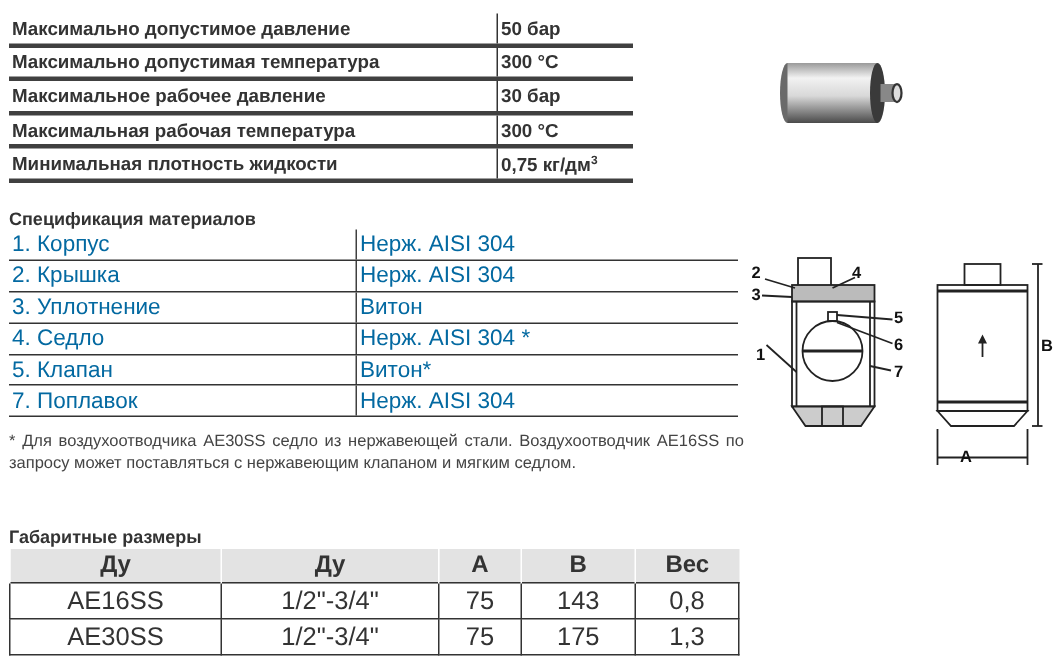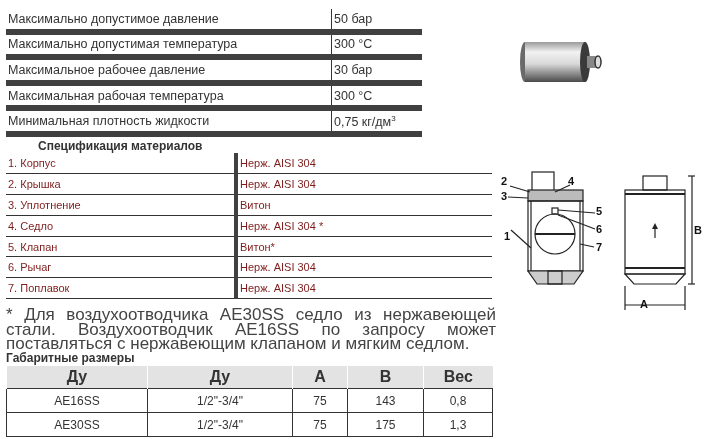--- a/index.html
+++ b/index.html
@@ -5,55 +5,55 @@
   html, body { margin: 0; padding: 0; background: #ffffff; }
   body {
     width: 706px; height: 439px; position: relative; overflow: hidden;
     font-family: "Liberation Sans", sans-serif; color: #333333; font-size: 12px;
   }
   .params {
     position: absolute; left: 6px; top: 9px; width: 416px;
     border-collapse: collapse;
   }
   .params td {
-    height: 19.6px; padding: 0 2px; border-bottom: 6px solid #404040; font-size: 12.5px;
-    color: #333; white-space: nowrap;
+    height: 19.6px; padding: 0 2px; border-bottom: 3px solid #404040; font-size: 12.5px;
+    color: #333; white-space: nowrap; font-weight: bold;
   }
   .params td.v { border-left: 1px solid #333; width: 86px; padding-left: 2px; }
   .params sup { font-size: 8px; }
 
   .section-title {
     position: absolute; left: 6px; font-weight: bold; font-size: 12px; color: #333;
   }
   .materials {
     position: absolute; left: 6px; top: 153px; width: 486px;
     border-collapse: collapse;
   }
   .materials td {
     height: 19.9px; padding: 0 2px; border-bottom: 1px solid #333;
-    font-size: 11px; color: #7f1d1d; white-space: nowrap;
-  }
-  .materials td.v { border-left: 4px solid #404040; width: 250px; }
+    font-size: 15px; color: #0369a1; white-space: nowrap;
+  }
+  .materials td.v { border-left: 1px solid #404040; width: 250px; }
 
   .note {
-    position: absolute; left: 6px; top: 308px; width: 490px;
-    font-size: 17px; line-height: 14.5px; color: #444; text-align: justify;
+    position: absolute; left: 6px; top: 287px; width: 490px;
+    font-size: 11px; line-height: 14.5px; color: #444; text-align: justify;
   }
 
   .dims {
     position: absolute; left: 6px; top: 366px; width: 487px;
     border-collapse: collapse;
   }
   .dims th {
     background: #e3e3e3; font-weight: bold; font-size: 16px; color: #333;
     height: 20px; border-left: 1px solid #fff; text-align: center;
   }
   .dims td {
     height: 21px; border: 1px solid #333; text-align: center;
-    font-size: 12px; color: #333;
+    font-size: 17px; color: #333;
   }
 
   .photo { position: absolute; left: 505px; top: 26px; width: 100px; height: 70px; }
   .diagram { position: absolute; left: 498px; top: 168px; width: 208px; height: 150px; }
 </style>
 </head>
 <body>
 
 <table class="params">
   <tbody>
@@ -73,21 +73,21 @@
     <td>Максимальная рабочая температура</td>
     <td class="v">300 °C</td>
   </tr>
   <tr>
     <td>Минимальная плотность жидкости</td>
     <td class="v"><span>0,75 кг/дм</span><sup>3</sup></td>
   </tr>
 </tbody>
   </table>
 
-<div class="section-title" style="top:139px;margin-left:32px;">Спецификация материалов</div>
+<div class="section-title" style="top:139px;">Спецификация материалов</div>
 
 <table class="materials">
   <tbody>
       <tr>
         <td>1. Корпус</td>
         <td class="v">Нерж. AISI 304</td>
       </tr>
   <tr>
         <td>2. Крышка</td>
         <td class="v">Нерж. AISI 304</td>
@@ -96,24 +96,20 @@
         <td>3. Уплотнение</td>
         <td class="v">Витон</td>
       </tr>
   <tr>
         <td>4. Седло</td>
         <td class="v">Нерж. AISI 304 *</td>
       </tr>
   <tr>
         <td>5. Клапан</td>
         <td class="v">Витон*</td>
-      </tr>
-  <tr>
-        <td>6. Рычаг</td>
-        <td class="v">Нерж. AISI 304</td>
       </tr>
   <tr>
         <td>7. Поплавок</td>
         <td class="v">Нерж. AISI 304</td>
       </tr>
 </tbody>
   </table>
 
 <div class="note">* Для воздухоотводчика AE30SS седло из нержавеющей стали. Воздухоотводчик AE16SS по запросу может поставляться с нержавеющим клапаном и мягким седлом.</div>
 

